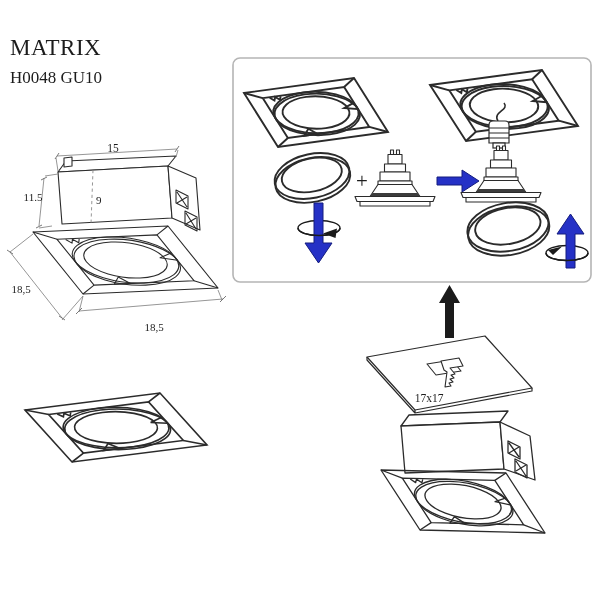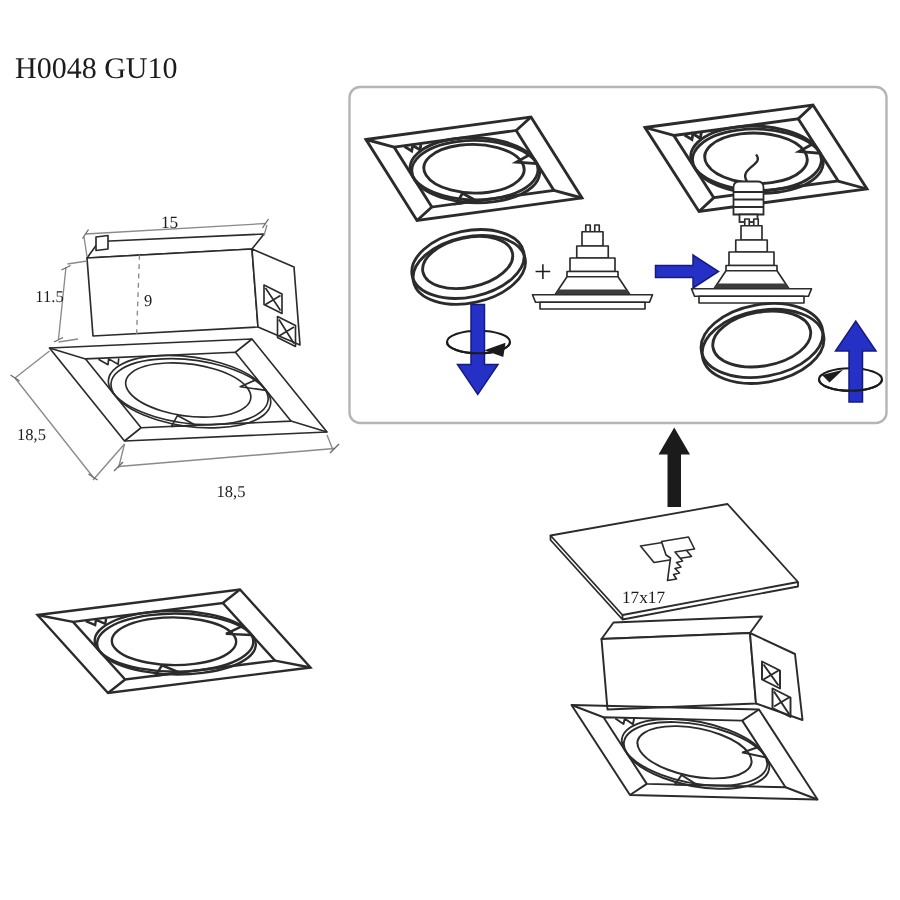--- a/index.html
+++ b/index.html
@@ -1,34 +1,35 @@
 <!DOCTYPE html>
 <html><head>
 <meta charset="utf-8">
 <style>
   html,body{margin:0;padding:0;background:#fff;}
   .page{position:relative;width:600px;height:600px;background:#ffffff;overflow:hidden;
         font-family:"Liberation Serif",serif;color:#1c1c1c;}
   .hdr{position:absolute;left:10px;top:36px;line-height:1;}
   .hdr .title{font-size:23px;letter-spacing:.5px;}
-  .hdr .model{font-size:20px;margin-top:0;}
+  .hdr .model{font-size:17px;margin-top:10px;}
   .hdr .spec{font-size:15.5px;margin-top:4px;}
   svg.art{position:absolute;left:0;top:0;}
   svg text{font-family:"Liberation Serif",serif;fill:#1c1c1c;}
   .ln{stroke:#2b2b2b;fill:none;}
   .lnw{stroke:#2b2b2b;fill:#ffffff;}
   .dim{stroke:#8a8a8a;stroke-width:.9;fill:none;}
   .dimtick{stroke:#6a6a6a;stroke-width:.9;}
 </style>
 </head>
 <body>
 
 <div class="page">
 
   <header class="hdr">
+    <div class="title">MATRIX</div>
     <div class="model">H0048 GU10</div>
   </header>
 
   <svg class="art" width="600" height="600" viewBox="0 0 600 600">
     <defs>
 
       <g id="frameSym" fill="none">
         <rect x="0" y="0" width="100" height="100" vector-effect="non-scaling-stroke"></rect>
         <rect x="13" y="13" width="74" height="74" vector-effect="non-scaling-stroke"></rect>
         <path d="M0,0 L13,13 M100,0 L87,13 M100,100 L87,87 M0,100 L13,87" vector-effect="non-scaling-stroke"></path>

